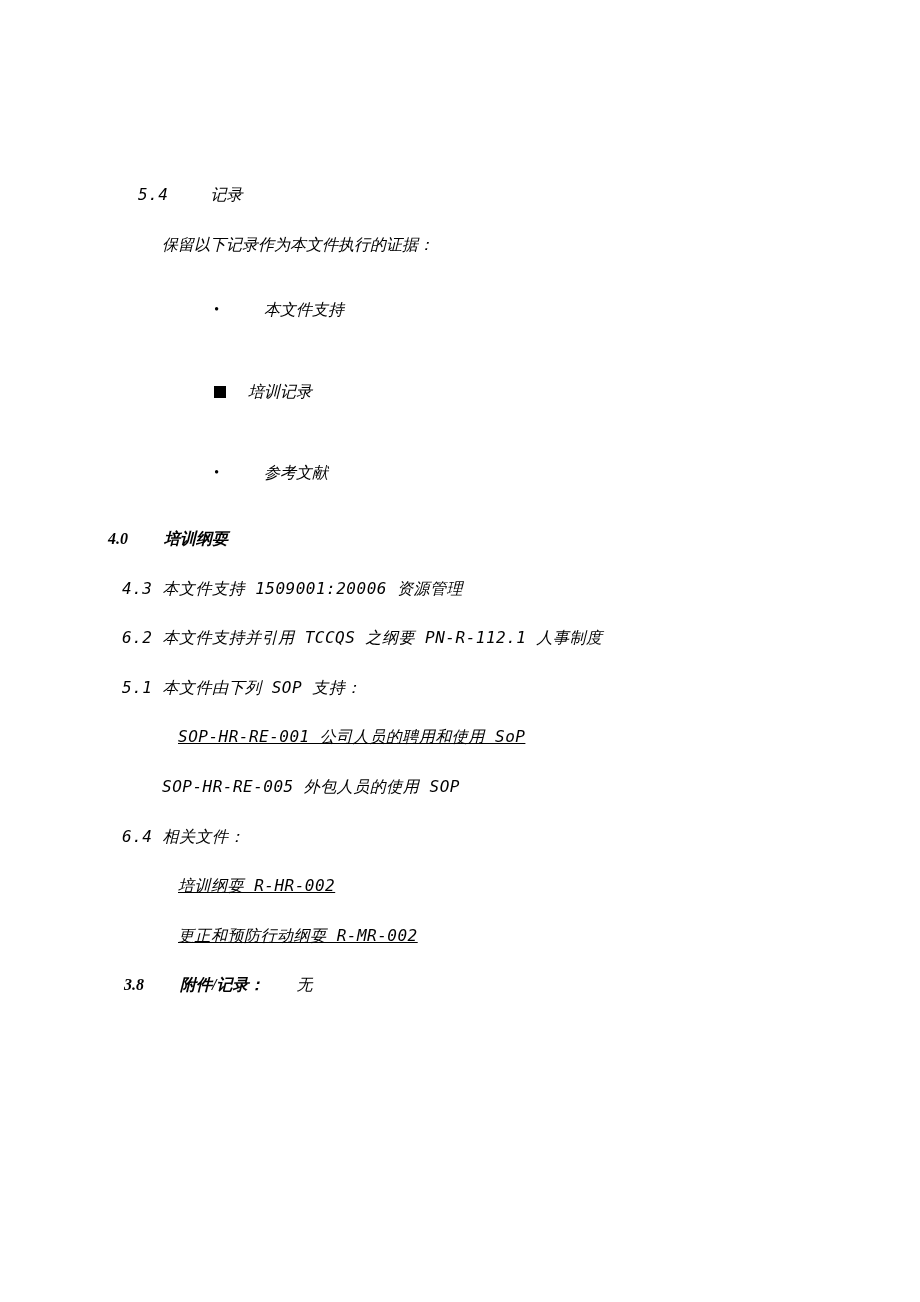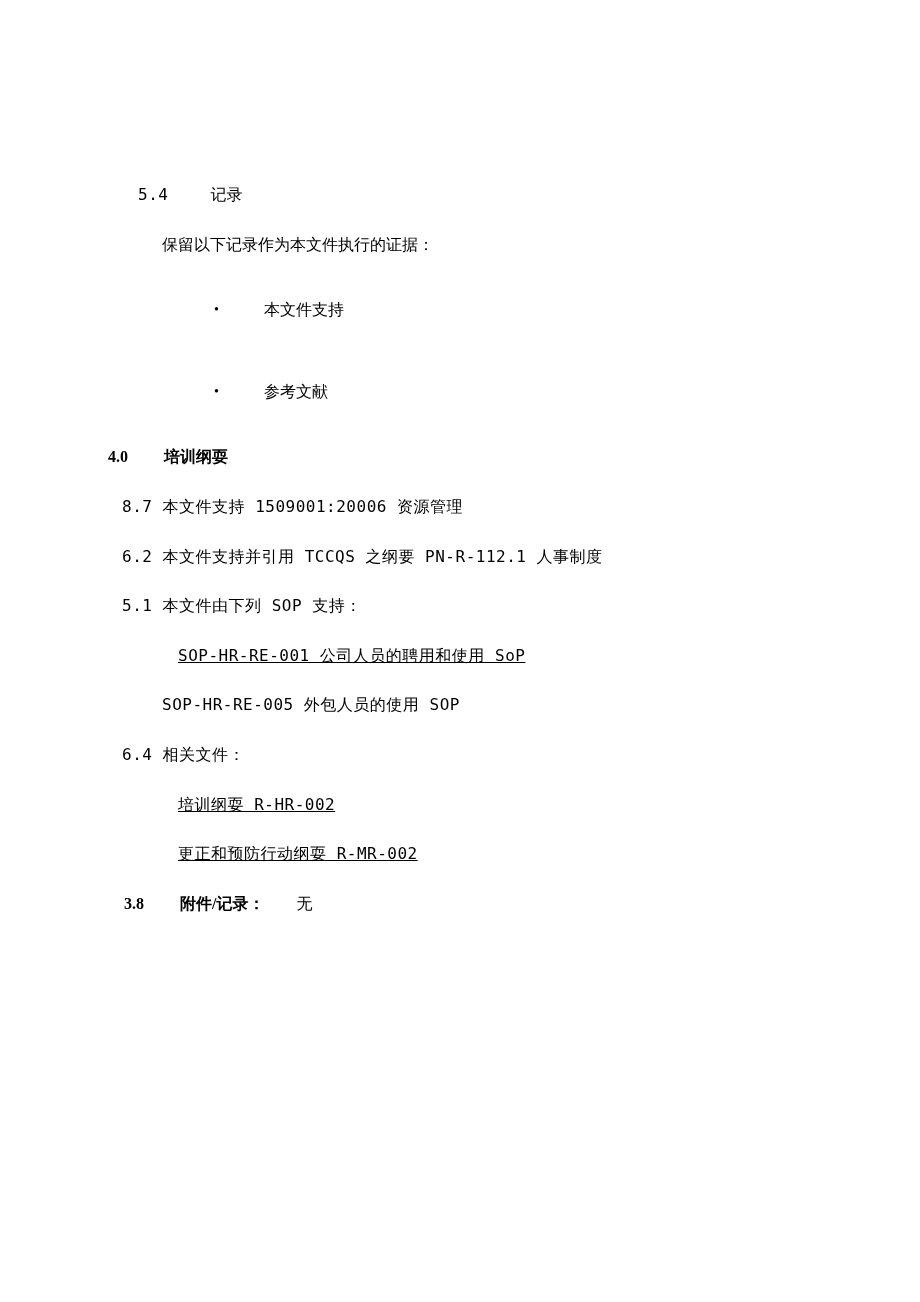--- a/index.html
+++ b/index.html
@@ -1,18 +1,19 @@
 <!DOCTYPE html>
 <html><head>
   <meta charset="utf-8">
   <style>
     * {
       margin: 16px;
       padding: 0;
       box-sizing: border-box;
+      font-style: italic;
     }
     body {
       font-family: "SimSun", "宋体", serif;
       font-size: 16px;
       line-height: 2.1;
       color: #000;
       background: #fff;
       width: 920px;
       padding: 130px 60px 60px 60px;
     }
@@ -72,29 +73,33 @@
 <div class="section-5-4">
   <span class="mono">5.4 </span><span>记录</span>
 </div>
 <div class="para-indent">保留以下记录作为本文件执行的证据：</div>
 <div class="bullet-list">
   <div class="row">
     <span class="bullet">•</span>
       <span>本文件支持</span>
   </div>
   <div class="row">
+    <span class="square"></span>
+      <span>培训记录</span>
+  </div>
+  <div class="row">
     <span class="bullet">•</span>
       <span>参考文献</span>
   </div>
 </div>
 
 <div class="heading">
   <span>4.0 </span><span>培训纲耍</span>
 </div>
-<div class="sub-item mono">8.7 本文件支持 1509001:20006 资源管理</div>
+<div class="sub-item mono">4.3 本文件支持 1509001:20006 资源管理</div>
 <div class="sub-item mono">6.2 本文件支持并引用 TCCQS 之纲要 PN-R-112.1 人事制度</div>
 <div class="sub-item mono">5.1 本文件由下列 SOP 支持：</div>
 <div class="sub-sub">
   <span class="underline mono">SOP-HR-RE-001 公司人员的聘用和使用 SoP</span>
 </div>
 <div class="sub-sub mono">SOP-HR-RE-005 外包人员的使用 SOP</div>
 <div class="sub-item mono">6.4 相关文件：</div>
 <div class="sub-sub">
   <span class="underline mono">培训纲耍 R-HR-002</span>
 </div>

